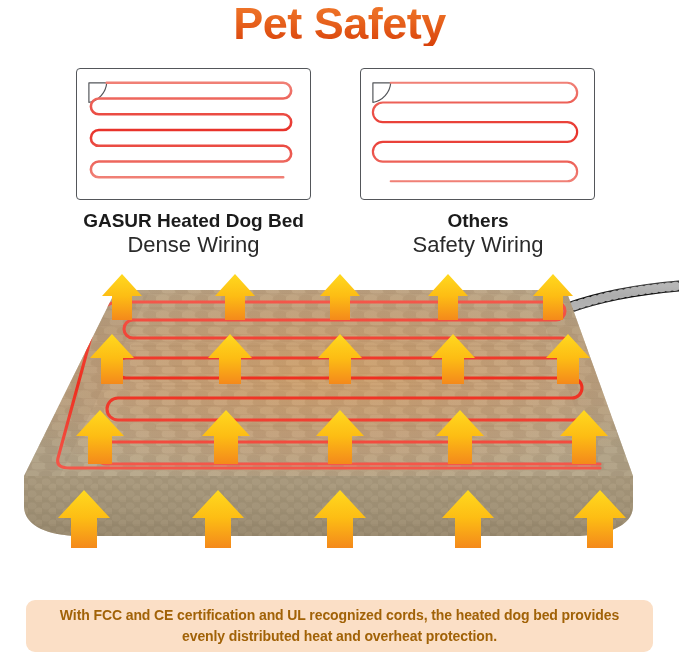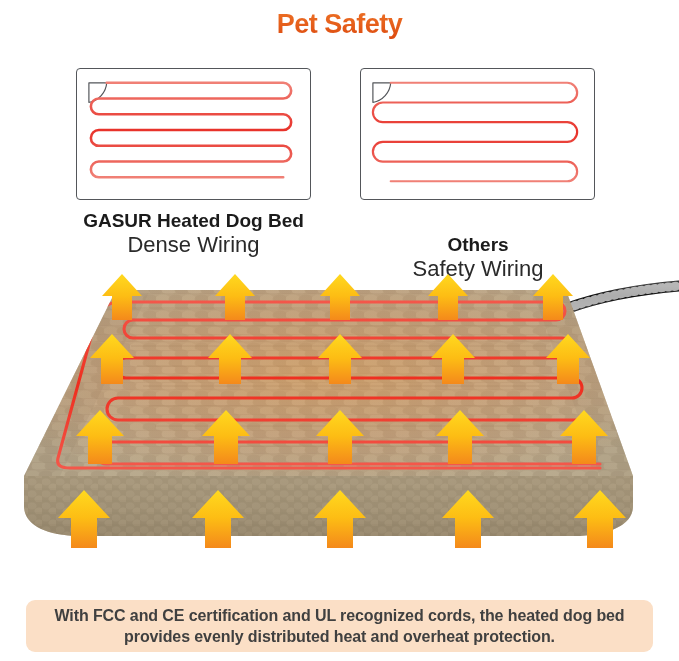--- a/index.html
+++ b/index.html
@@ -16,21 +16,21 @@
     -webkit-font-smoothing: antialiased;
   }
 
   
   #title {
     position: absolute;
     top: 2px;
     left: 0;
     width: 679px;
     text-align: center;
-    font-size: 27px;
+    font-size: 45px;
     font-weight: bold;
     letter-spacing: -0.5px;
     background: linear-gradient(180deg, #F0792B 0%, #E8641E 42%, #D8410A 100%);
     -webkit-background-clip: text;
     background-clip: text;
     color: transparent;
     -webkit-text-fill-color: transparent;
     line-height: 44px;
     user-select: none;
   }
@@ -53,21 +53,21 @@
     display: block;
   }
 
   
   .caption-group {
     position: absolute;
     text-align: center;
     color: #1b1b1b;
   }
   #caption-left  { left: 40px;  top: 209px; width: 307px; }
-  #caption-right { left: 368px; top: 209px; width: 220px; margin-top: 24px; }
+  #caption-right { left: 368px; top: 209px; width: 220px; }
   .caption-title {
     font-size: 19px;
     font-weight: bold;
     line-height: 24px;
     white-space: nowrap;
     text-align: center;
   }
   .caption-sub {
     font-size: 22px;
     font-weight: normal;
@@ -100,24 +100,24 @@
     height: 52px;
     box-sizing: border-box;
     background: #FBDFC6;
     border-radius: 9px;
     display: flex;
     align-items: center;
     justify-content: center;
     padding: 0 14px;
   }
   #footer-note .note-text {
-    font-size: 16px;
+    font-size: 14px;
     font-weight: bold;
     line-height: 21px;
-    color: #404040;
+    color: #a16207;
     text-align: center;
     letter-spacing: -0.1px;
   }
 </style>
 </head>
 <body>
 
 <div id="title">Pet Safety</div>
 
 <div id="diagram-left" class="diagram-box">

